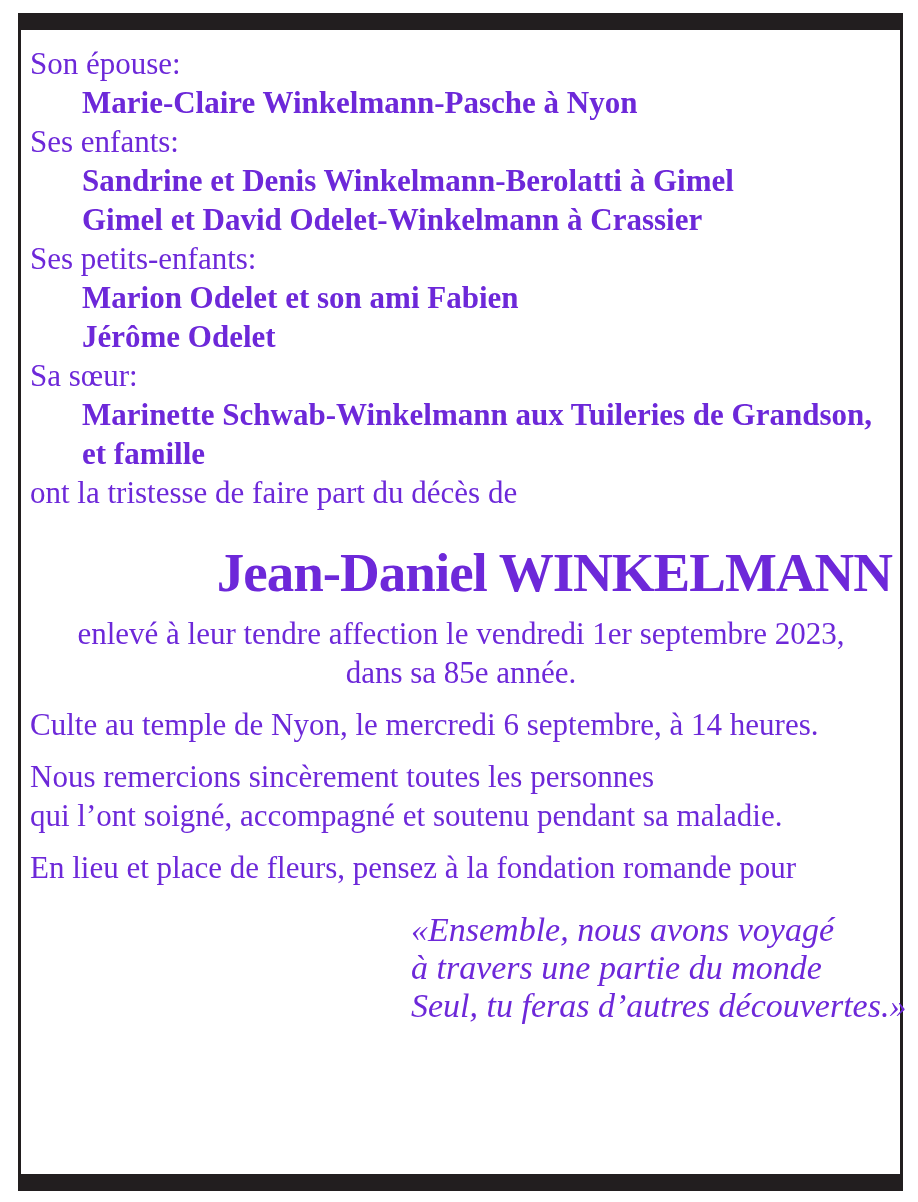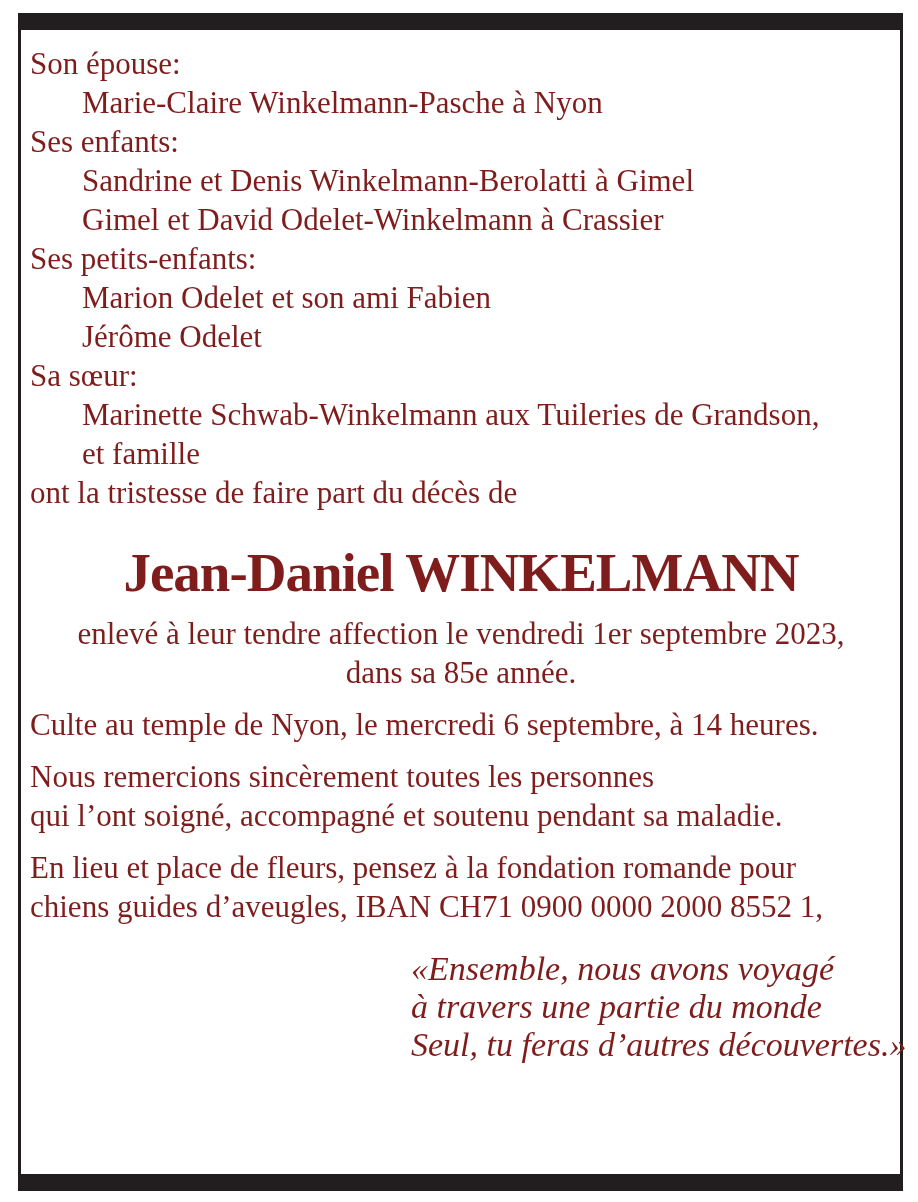--- a/index.html
+++ b/index.html
@@ -6,21 +6,21 @@
     margin: 0;
     padding: 0;
     background: #ffffff;
   }
   .page {
     position: relative;
     width: 918px;
     height: 1202px;
     background: #ffffff;
     font-family: "Liberation Serif", serif;
-    color: #7f1d1d;
+    color: #6d28d9;
     overflow: hidden;
   }
   .notice-frame {
     position: absolute;
     left: 18px;
     top: 13px;
     width: 885px;
     height: 1178px;
     box-sizing: border-box;
     border-top: 17px solid #221e1f;
@@ -28,25 +28,25 @@
     border-left: 3px solid #221e1f;
     border-right: 3px solid #221e1f;
     background: #ffffff;
   }
   .notice-content {
     padding: 14px 8px 0 9px;
     font-size: 31px;
     line-height: 39px;
   }
   .line { white-space: nowrap; }
-  .indent { padding-left: 52px; }
+  .indent { padding-left: 52px; font-weight: bold; }
   .deceased-name {
     margin-top: 30px;
     margin-bottom: 0;
-    text-align: center;
+    text-align: right;
     font-size: 55px;
     line-height: 62px;
     font-weight: bold;
     letter-spacing: -1px;
     white-space: nowrap;
   }
   .para { margin: 13px 0 0 0; }
   .para-first { margin-top: 10px; text-align: center; }
   .quote {
     margin-top: 24px;
@@ -89,21 +89,20 @@
         <div class="line">Culte au temple de Nyon, le mercredi 6 septembre, à 14 heures.</div>
       </div>
 
       <div class="para">
         <div class="line">Nous remercions sincèrement toutes les personnes</div>
         <div class="line">qui l’ont soigné, accompagné et soutenu pendant sa maladie.</div>
       </div>
 
       <div class="para">
         <div class="line">En lieu et place de fleurs, pensez à la fondation romande pour</div>
-        <div class="line">chiens guides d’aveugles, IBAN CH71 0900 0000 2000 8552 1,</div>
       </div>
 
 
       <div class="quote">
         <div class="line">«Ensemble, nous avons voyagé</div>
         <div class="line">à travers une partie du monde</div>
         <div class="line">Seul, tu feras d’autres découvertes.»</div>
       </div>
 
     </div>

